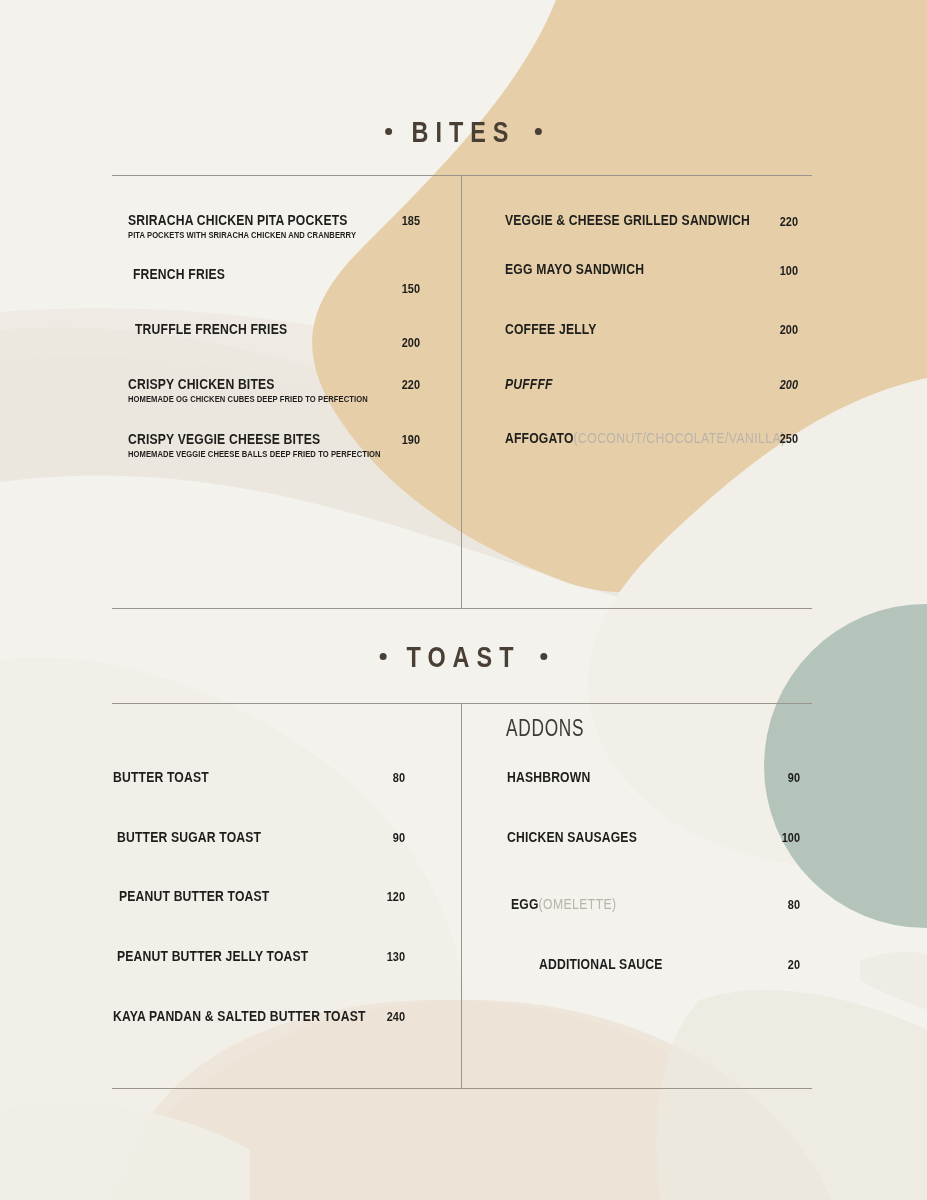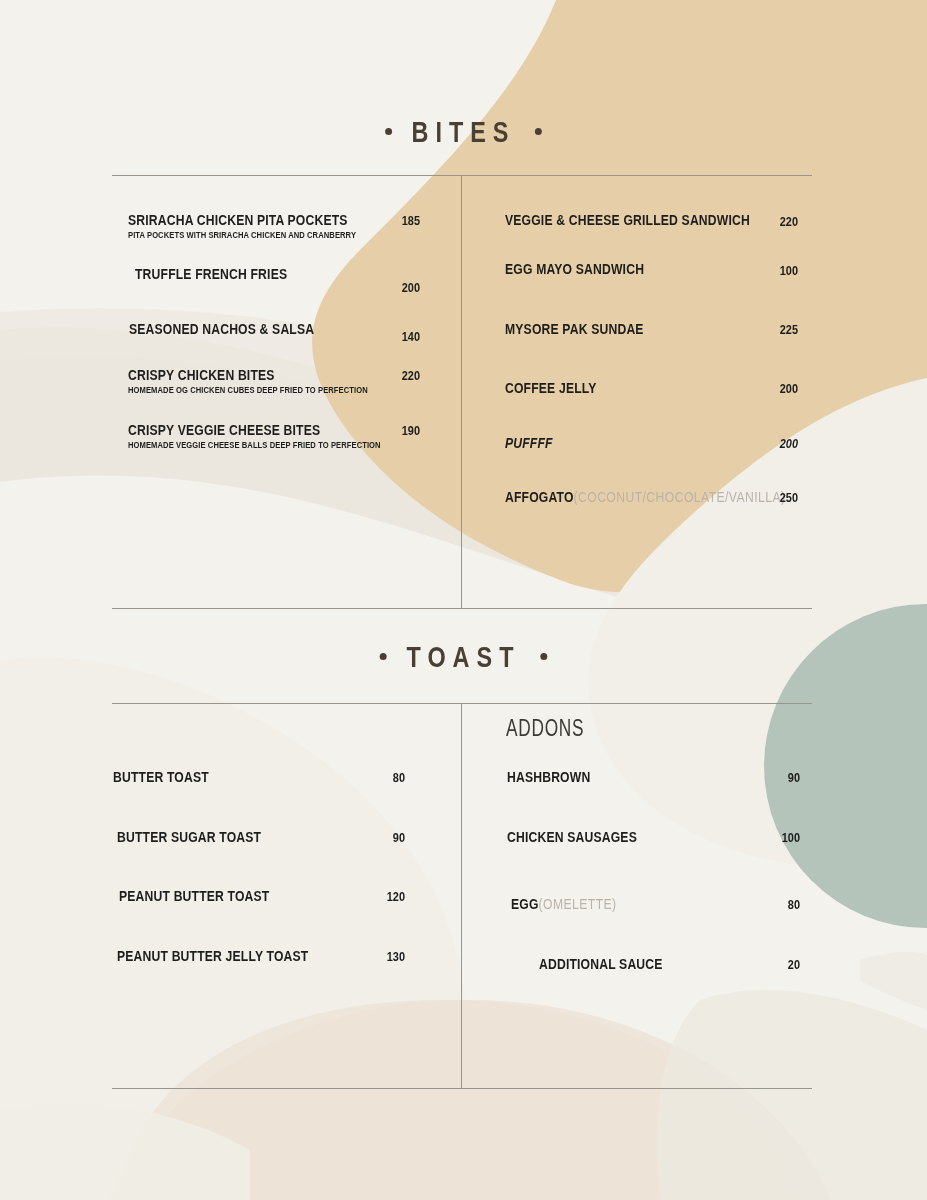--- a/index.html
+++ b/index.html
@@ -161,34 +161,34 @@
 
       <div class="item" style="height:54px;">
         <div class="item-row">
           <span class="name">SRIRACHA CHICKEN PITA POCKETS</span>
           <span class="price" style="right:0;width:60px;">185</span>
         </div>
         <span class="desc">PITA POCKETS WITH SRIRACHA CHICKEN AND CRANBERRY</span>
       </div>
 
 
+      <div class="item" style="height:55px;">
+        <div class="item-row" style="padding-left:5px;">
+          <span class="name" style="left:5px;">FRENCH FRIES</span>
+          <span class="price" style="right:0;width:60px;top:15px;">150</span>
+        </div>
+      </div>
 
       <div class="item" style="height:55px;">
         <div class="item-row">
           <span class="name" style="left:7px;">TRUFFLE FRENCH FRIES</span>
           <span class="price" style="right:0;width:60px;top:14px;">200</span>
         </div>
       </div>
 
-      <div class="item" style="height:46px;">
-        <div class="item-row">
-          <span class="name" style="left:1px;">SEASONED NACHOS &amp; SALSA</span>
-          <span class="price" style="right:0;width:60px;top:8px;">140</span>
-        </div>
-      </div>
 
       <div class="item" style="height:55px;">
         <div class="item-row">
           <span class="name">CRISPY CHICKEN BITES</span>
           <span class="price" style="right:0;width:60px;">220</span>
         </div>
         <span class="desc">HOMEMADE OG CHICKEN CUBES DEEP FRIED TO PERFECTION</span>
       </div>
 
       <div class="item" style="height:55px;">
@@ -210,26 +210,20 @@
         </div>
       </div>
 
       <div class="item" style="height:60px;">
         <div class="item-row">
           <span class="name">EGG MAYO SANDWICH</span>
           <span class="price" style="right:0;width:60px;top:2px;">100</span>
         </div>
       </div>
 
-      <div class="item" style="height:59px;">
-        <div class="item-row">
-          <span class="name">MYSORE PAK SUNDAE</span>
-          <span class="price" style="right:0;width:60px;">225</span>
-        </div>
-      </div>
 
       <div class="item" style="height:55px;">
         <div class="item-row">
           <span class="name">COFFEE JELLY</span>
           <span class="price" style="right:0;width:60px;">200</span>
         </div>
       </div>
 
       <div class="item" style="height:54px;font-style:italic;">
         <div class="item-row">
@@ -279,20 +273,26 @@
         </div>
       </div>
 
       <div class="item" style="height:60px;">
         <div class="item-row">
           <span class="name" style="left:4px;">PEANUT BUTTER JELLY TOAST</span>
           <span class="price" style="right:0;width:60px;">130</span>
         </div>
       </div>
 
+      <div class="item" style="height:50px;">
+        <div class="item-row">
+          <span class="name">KAYA PANDAN &amp; SALTED BUTTER TOAST</span>
+          <span class="price" style="right:0;width:60px;">240</span>
+        </div>
+      </div>
     </div>
 
     <div class="col" style="left:507px;top:769px;width:293px;">
 
       <div class="item" style="height:60px;">
         <div class="item-row">
           <span class="name">HASHBROWN</span>
           <span class="price" style="right:0;width:60px;">90</span>
         </div>
       </div>

